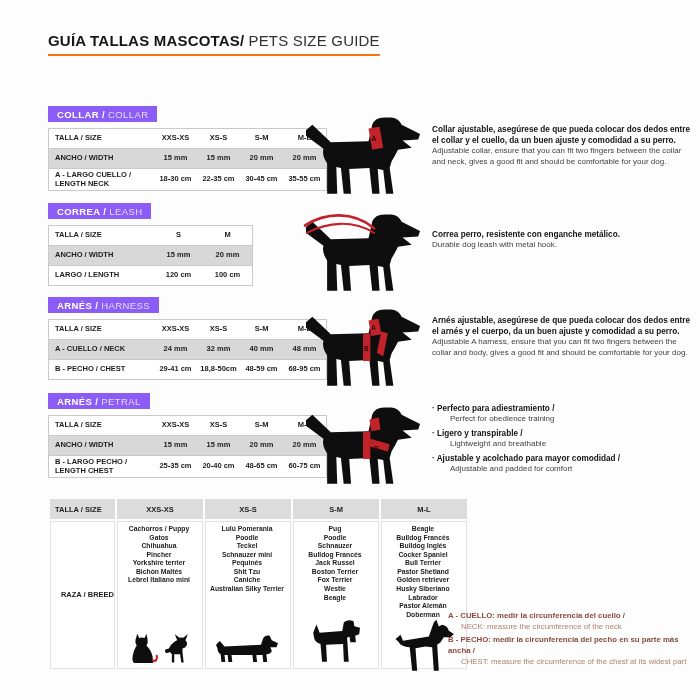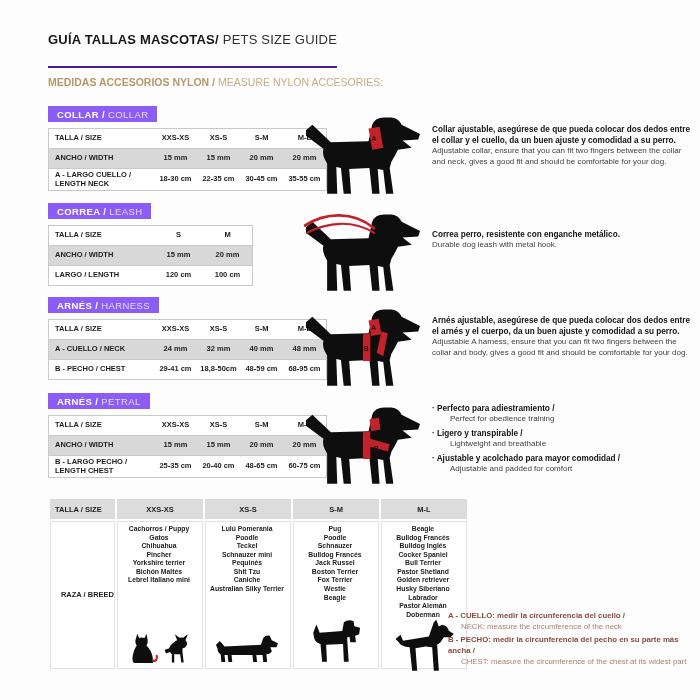--- a/index.html
+++ b/index.html
@@ -1,21 +1,21 @@
 <!DOCTYPE html>
 <html><head>
 <meta charset="utf-8">
 <style>
   html,body{margin:0;padding:0;background:#fff;}
   .page{position:relative;width:700px;height:700px;background:#fdfdfd;
         font-family:"Liberation Sans",sans-serif;color:#1c1c1c;overflow:hidden;}
 
   
-  .title{position:absolute;left:48px;top:32px;font-size:13px;letter-spacing:.2px;
-         border-bottom:2px solid #4c1d95;padding-bottom:19px;white-space:nowrap;}
+  .title{position:absolute;left:48px;top:32px;font-size:15px;letter-spacing:.2px;
+         border-bottom:2px solid #f97316;padding-bottom:5px;white-space:nowrap;}
   .title .es{font-weight:700;color:#161616;}
   .title .en{font-weight:400;color:#303030;margin-left:4px;}
   .subtitle{position:absolute;left:48px;top:76px;font-size:10.5px;white-space:nowrap;}
   .subtitle .es{font-weight:700;color:#b3996b;}
   .subtitle .en{font-weight:400;color:#c4ad85;margin-left:3px;}
 
   
   .section{position:absolute;left:0;width:700px;height:0;}
   .badge{position:absolute;left:48px;top:0;background:#8b5cf6;color:#fff;
          font-size:9.5px;padding:3px 9px 2px;letter-spacing:.4px;white-space:nowrap;}
@@ -71,23 +71,20 @@
   <svg width="0" height="0" style="position:absolute" aria-hidden="true">
     <defs>
       <g id="dog-sil">
         <path class="sil" d="M4,21 L11,15 L31,34 L72,33 L76,15 Q79,7 89,7 L97,7 Q105,8 108,15 L128,25 L126,31 L109,32 L119,40 L104,42 Q100,50 97,55 L95,62 L99,90 L91,90 L88,64 L82,63 L84,90 L76,90 L73,62 L51,63 L53,90 L45,90 L42,62 L37,61 L38,90 L27,90 L27,57 Q21,48 23,41 L4,27 Z"></path>
       </g>
     </defs>
   </svg>
 
   <div class="title">
     <span class="es">GUÍA TALLAS MASCOTAS/</span><span class="en">PETS SIZE GUIDE</span>
-  </div>
-  <div class="subtitle">
-    <span class="es">MEDIDAS ACCESORIOS NYLON /</span><span class="en">MEASURE NYLON ACCESORIES:</span>
   </div>
 
   <div class="section" style="top:106px">
     <div class="badge">
       <span class="es">COLLAR /</span><span class="en">COLLAR</span>
     </div>
     <table class="spec" style="top:22px">
       <tbody>
           <tr>
         <td class="lbl">TALLA / SIZE</td>

